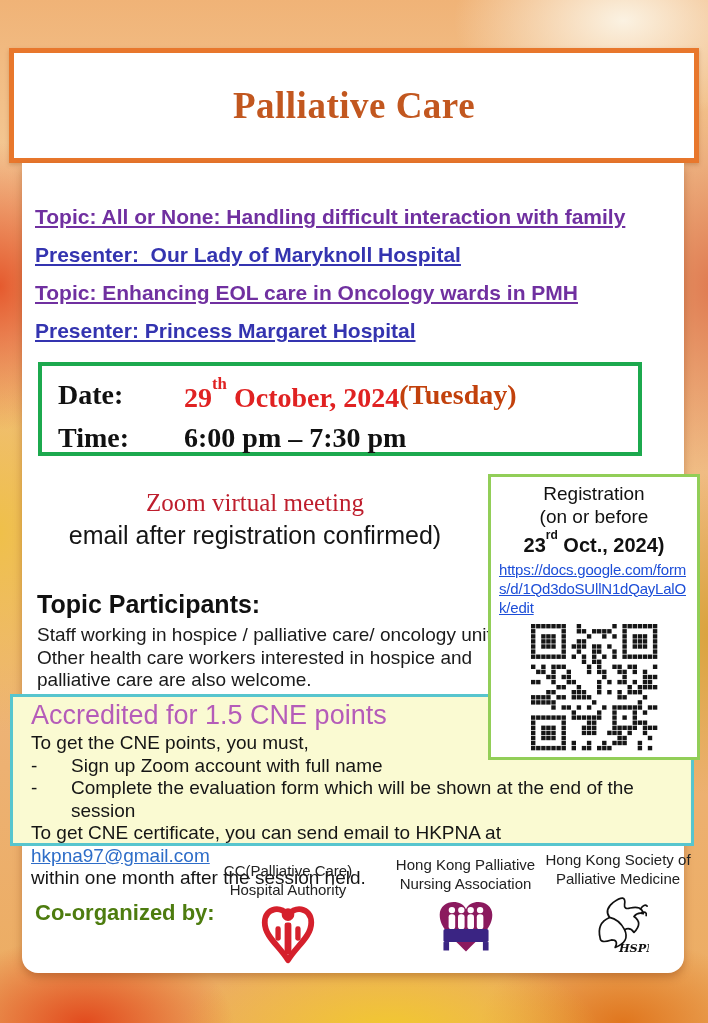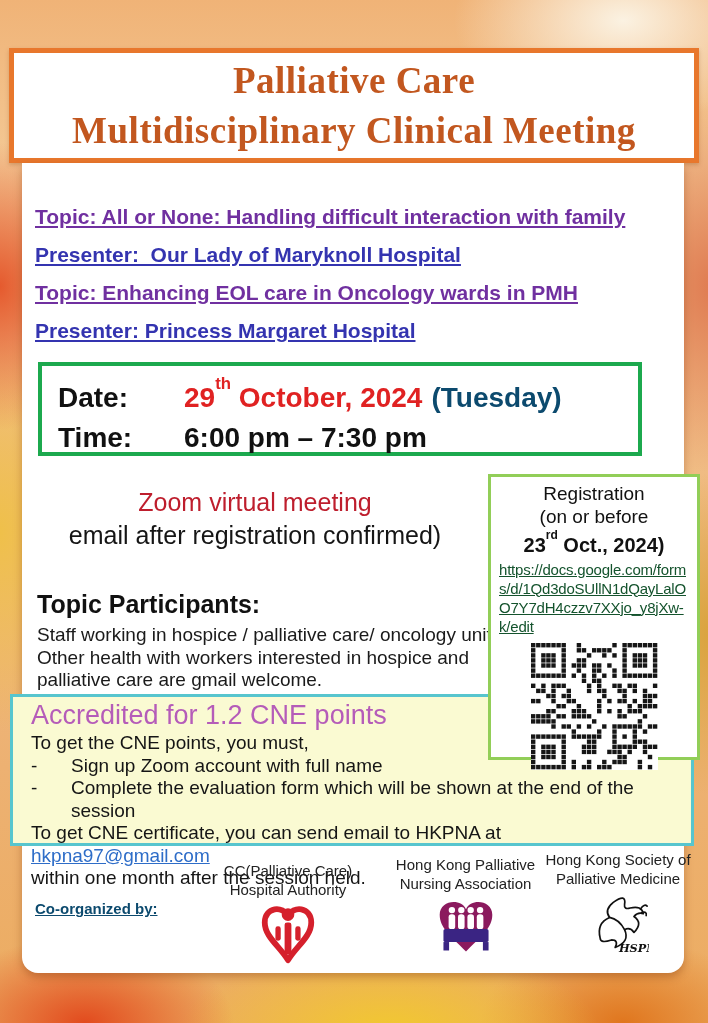--- a/index.html
+++ b/index.html
@@ -41,72 +41,71 @@
 
   
   #sessions { position:absolute; left:35px; top:198px; width:668px; }
   .sess-line { font-weight:bold; font-size:21px; line-height:38px; white-space:pre-wrap;text-decoration:underline; }
   .topic-line { color:#7030A0; }
   .presenter-line { color:#3434B0; }
 
   
   #date-box { position:absolute; left:38px; top:362px; width:604px; height:94px;
               background:#fff; border:4px solid #1CA94E; padding:6px 0 0 16px; }
-  .dt-row { display:flex; align-items:flex-end; font-weight:bold; font-size:28px; line-height:40px; color:#111; }
+  .dt-row { display:flex; align-items:center; font-weight:bold; font-size:28px; line-height:40px; color:#111;font-family:Liberation Serif, serif; }
   .dt-label { width:126px; }
   .red-date { color:#E02222; }
   .sup { font-size:60%; position:relative; top:-0.45em; }
-  .weekday { color:#0c4a6e; margin-left:9px; }
+  .weekday { color:#c2410c; }
 
   
   #meeting { position:absolute; left:22px; top:486px; width:466px; text-align:center; }
-  .meet-mode { color:#BE1E2D; font-size:25px; line-height:33px; }
+  .meet-mode { color:#BE1E2D; font-size:25px; line-height:33px;font-family:Liberation Serif, serif; }
   .meet-note { color:#151515; font-size:25px; line-height:33px; }
 
   
   #tp-heading { position:absolute; left:37px; top:590px; font-weight:bold; font-size:25px; color:#111; }
   #tp-lines { position:absolute; left:37px; top:624px; font-size:19px; line-height:22.5px; color:#1a1a1a; }
 
   
   #reg-box { position:absolute; left:488px; top:474px; width:212px; height:286px;
              background:#fff; border:3px solid #92CE58; padding:5px 8px 0; text-align:center; }
   .reg-h { font-size:19px; line-height:23px; color:#111; }
   .reg-deadline { font-size:20px; line-height:24px; font-weight:bold; color:#111; }
   #reg-url { text-align:left; margin-top:3px; }
-  .url-line { font-size:15px; line-height:19px; color:#14532d; text-decoration:underline;
+  .url-line { font-size:15px; line-height:19px; color:#1d4ed8; text-decoration:underline;
               letter-spacing:-0.2px; cursor:pointer; }
   #qr-wrap { width:127px; margin:7px auto 0; background:#fff; }
   #qr-wrap svg { display:block; }
 
   
   #cne-box { position:absolute; left:10px; top:694px; width:684px; height:152px;
              background:#FAFAD2; border:3px solid #57C5CE; padding:1px 14px 0 18px; }
   #cne-heading { font-size:27px; line-height:34px; color:#B55CB9; }
   .cne-line { font-size:19px; line-height:22.5px; color:#151515; }
   .cne-bullet { display:flex; }
   .bullet-marker { width:40px; flex:0 0 40px; }
   .email-link { color:#2E6DC8; text-decoration:underline; cursor:pointer; }
 
   
-  #org-label { position:absolute; left:35px; top:900px; font-weight:bold; font-size:15px; color:#0c4a6e;text-decoration:underline; }
+  #org-label { position:absolute; left:35px; top:900px; font-weight:bold; font-size:22px; color:#4d7c0f; }
   .org-col { position:absolute; text-align:center; }
   #org-col-0 { left:212px; top:862px; width:152px; }
   #org-col-1 { left:388px; top:856px; width:155px; }
   #org-col-2 { left:539px; top:851px; width:158px; }
   .org-name { font-size:15px; line-height:18.5px; color:#222; }
   .org-logo { margin-top:3px; display:flex; justify-content:center; }
 </style>
 </head>
 <body>
 
 <div id="bg"></div>
 
 <div id="title-box" class="panel">
   <div class="title-line">Palliative Care</div>
-  <div class="title-line">Multidisciplinary Clinical Meeting</div>
 </div>
 
 <div id="sheet" class="panel"></div>
 
 <div id="sessions">
   <div class="sess-line topic-line">Topic: All or None: Handling difficult interaction with family</div>
   <div class="sess-line presenter-line">Presenter:  Our Lady of Maryknoll Hospital</div>
   <div class="sess-line topic-line">Topic: Enhancing EOL care in Oncology wards in PMH</div>
   <div class="sess-line presenter-line">Presenter: Princess Margaret Hospital</div>
 </div>
@@ -124,47 +123,46 @@
 </div>
 
 <div id="meeting">
   <div class="meet-mode">Zoom virtual meeting</div>
   <div class="meet-note">email after registration confirmed)</div>
 </div>
 
 <div id="tp-heading">Topic Participants:</div>
 <div id="tp-lines">
   <div>Staff working in hospice / palliative care/ oncology units</div>
-  <div>Other health with workers interested in hospice and</div>
-  <div>palliative care are gmail welcome.</div>
+  <div>Other health care workers interested in hospice and</div>
+  <div>palliative care are also welcome.</div>
 </div>
 
 <div id="cne-box">
-  <div id="cne-heading">Accredited for 1.2 CNE points</div>
+  <div id="cne-heading">Accredited for 1.5 CNE points</div>
   <div class="cne-line">To get the CNE points, you must,</div>
   <div class="cne-line cne-bullet">
     <span class="bullet-marker">-</span>
     <span>Sign up Zoom account with full name</span>
   </div>
   <div class="cne-line cne-bullet">
     <span class="bullet-marker">-</span>
     <span>Complete the evaluation form which will be shown at the end of the session</span>
   </div>
   <div class="cne-line"><span>To get CNE certificate, you can send email to HKPNA at </span><span class="email-link">hkpna97@gmail.com</span></div>
   <div class="cne-line">within one month after the session held.</div>
 </div>
 
 <div id="reg-box">
   <div class="reg-h">Registration</div>
   <div class="reg-h">(on or before</div>
   <div class="reg-deadline"><span>23</span><sup class="sup">rd</sup><span> Oct., 2024)</span></div>
   <div id="reg-url">
     <div class="url-line">https://docs.google.com/form</div>
     <div class="url-line">s/d/1Qd3doSUllN1dQayLalO</div>
-    <div class="url-line">O7Y7dH4czzv7XXjo_y8jXw-</div>
     <div class="url-line">k/edit</div>
   </div>
   <div id="qr-wrap">
       <svg width="127" height="127">
         <rect x="0.0" y="0.0" width="4.4" height="4.4" fill="#161616"></rect>
         <rect x="5.1" y="0.0" width="4.4" height="4.4" fill="#161616"></rect>
         <rect x="10.2" y="0.0" width="4.4" height="4.4" fill="#161616"></rect>
         <rect x="15.2" y="0.0" width="4.4" height="4.4" fill="#161616"></rect>
         <rect x="20.3" y="0.0" width="4.4" height="4.4" fill="#161616"></rect>
         <rect x="25.4" y="0.0" width="4.4" height="4.4" fill="#161616"></rect>

